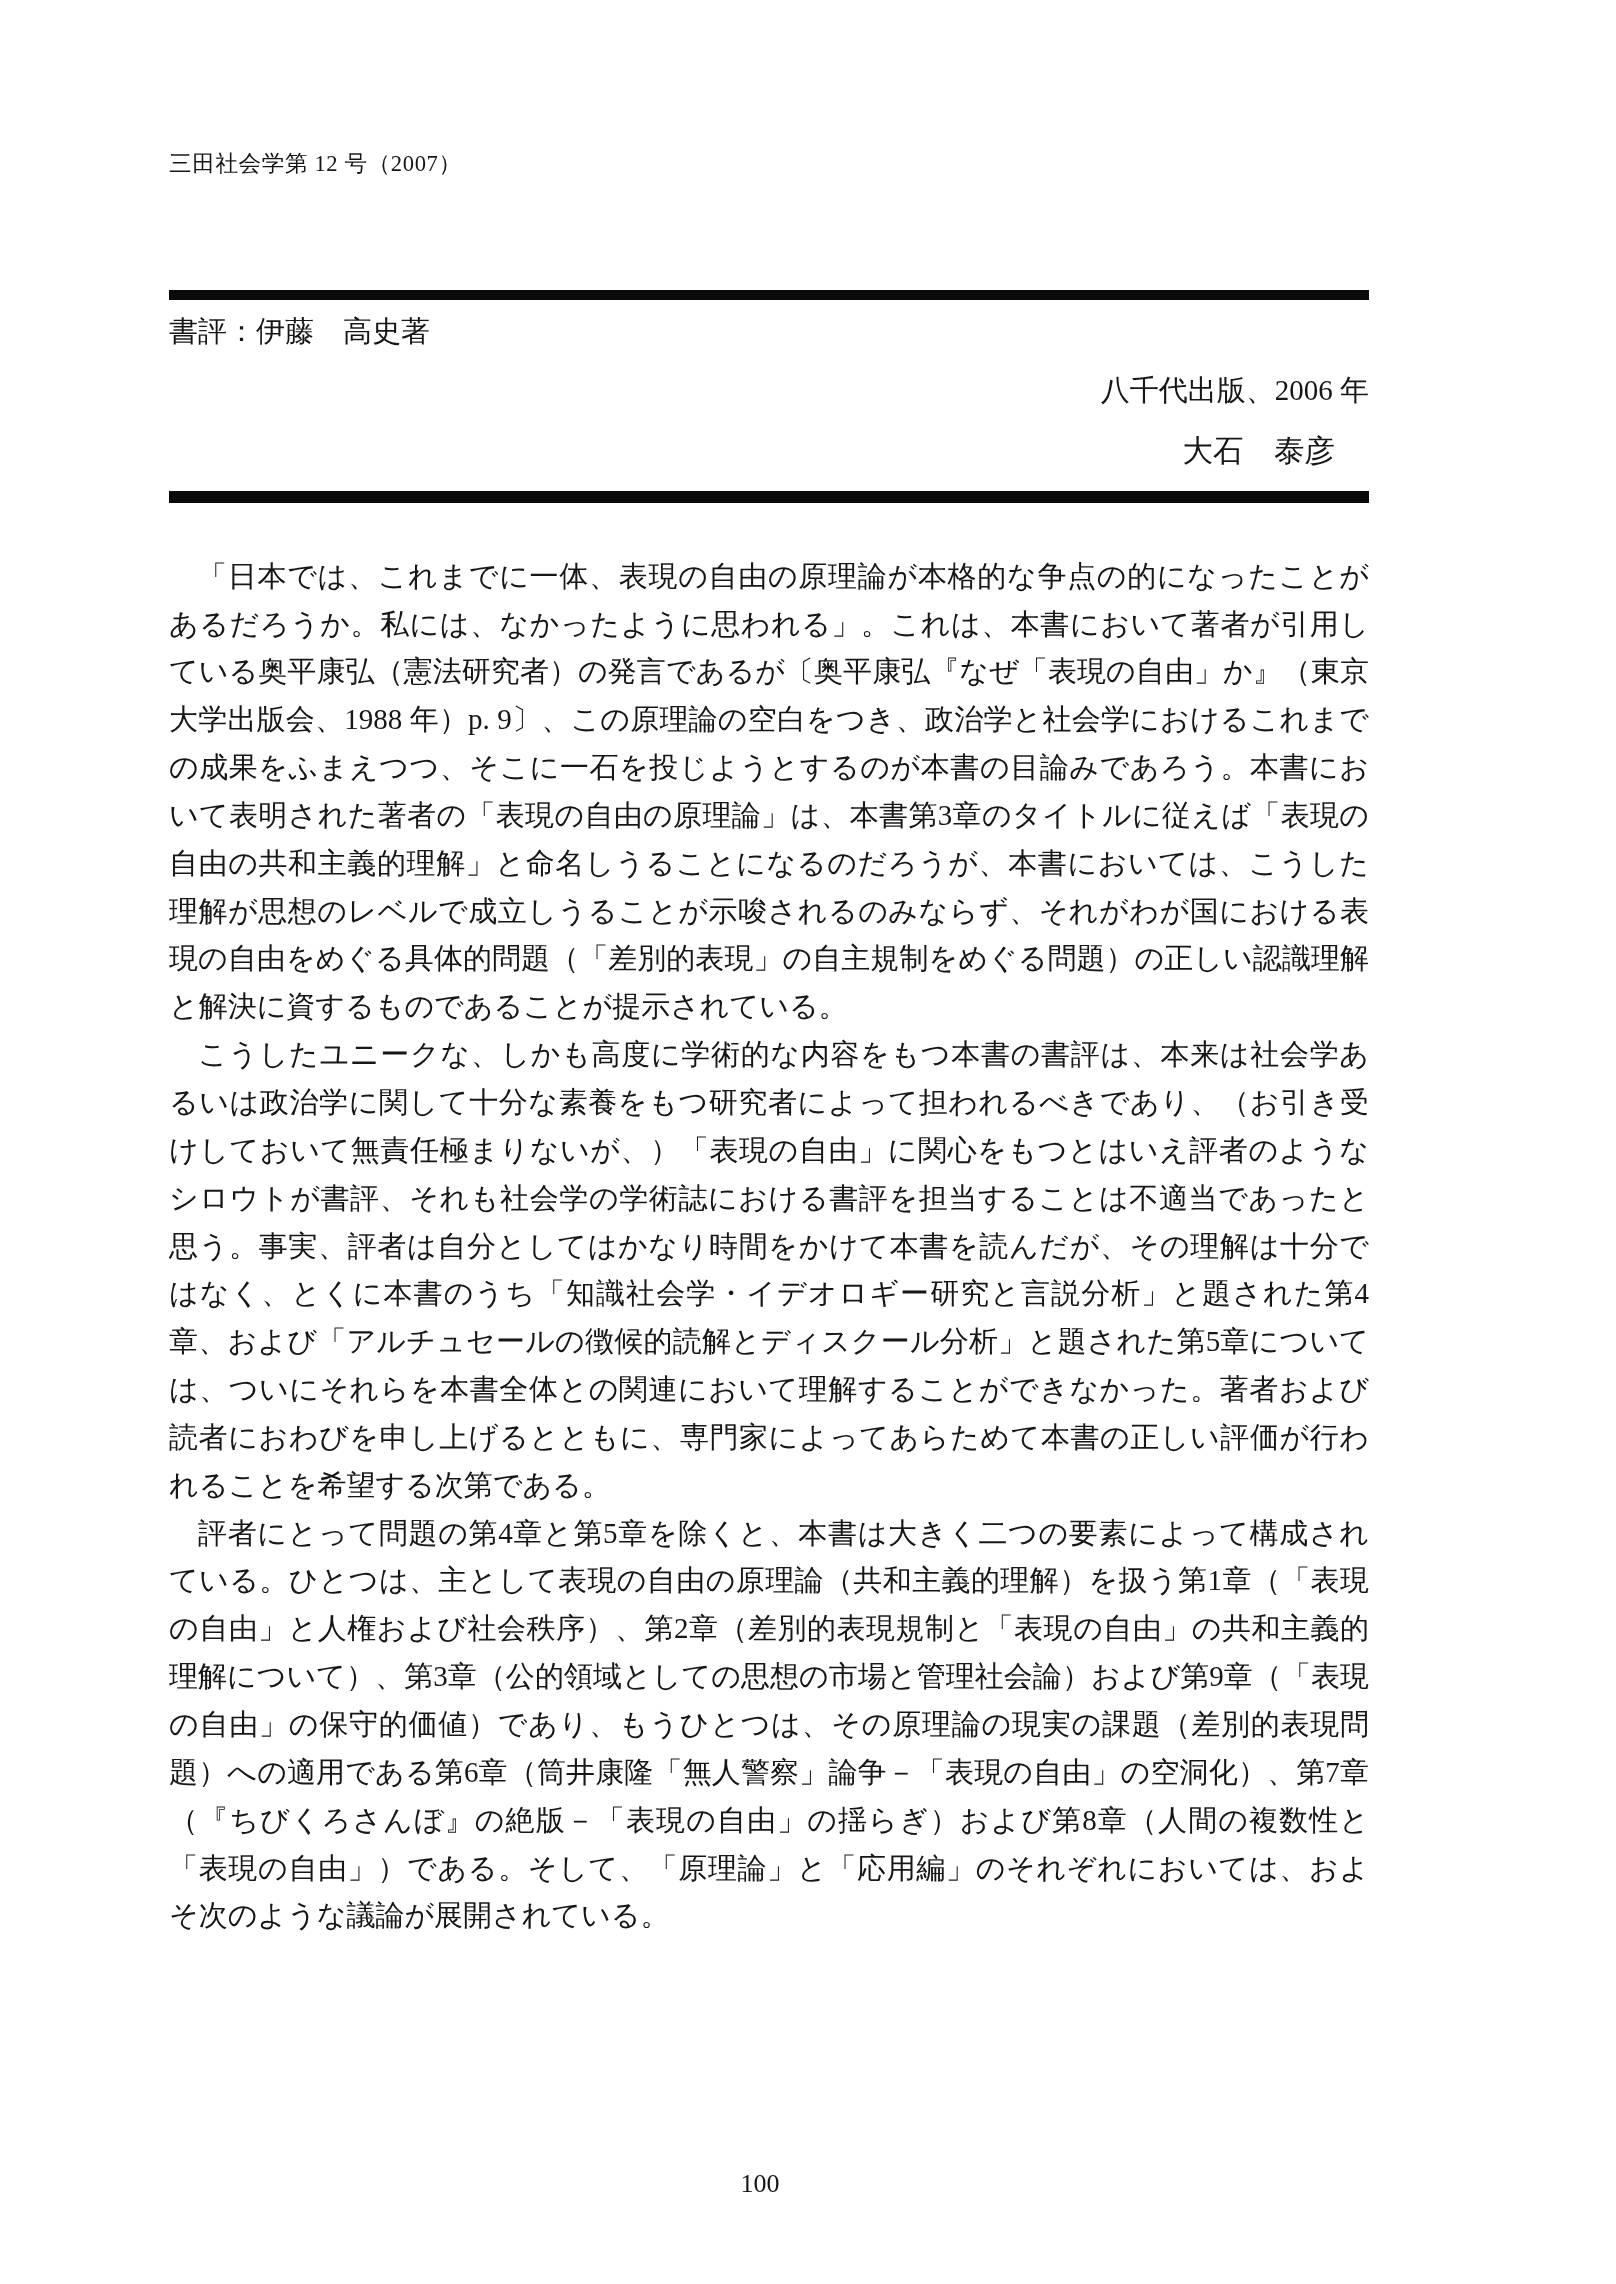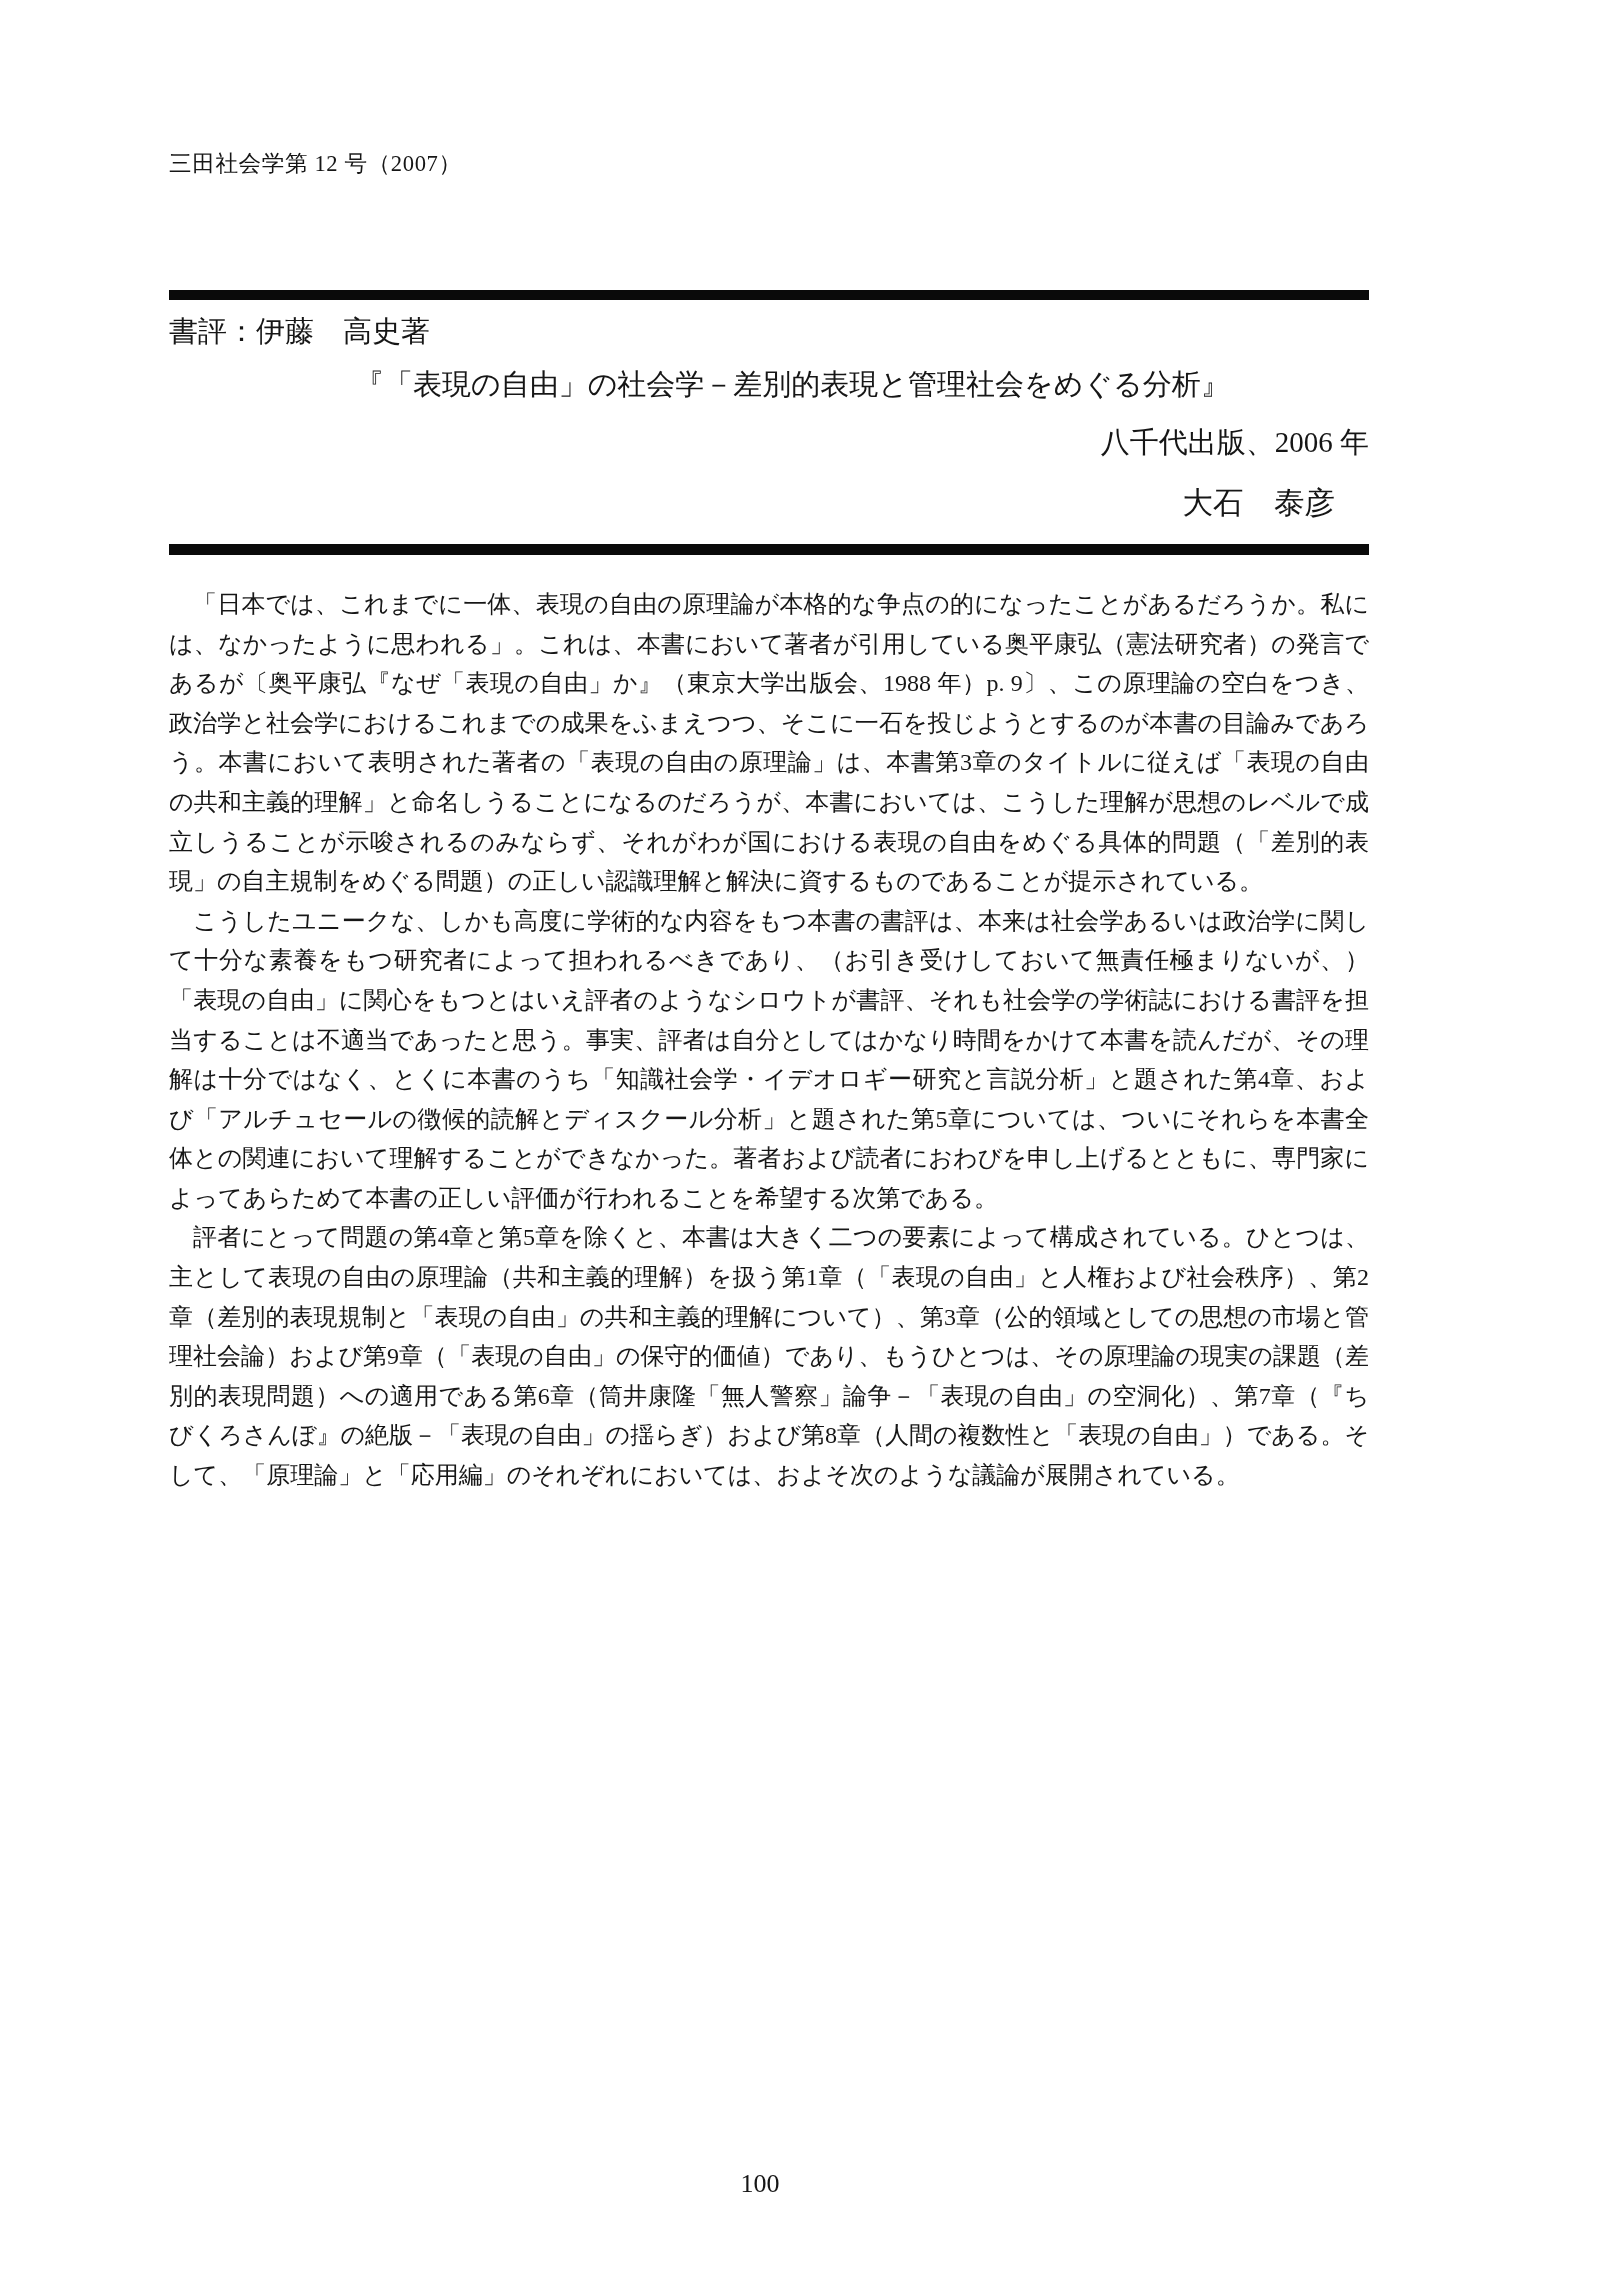--- a/index.html
+++ b/index.html
@@ -53,22 +53,22 @@
     text-align: right;
   }
   .reviewer {
     font-size: 30.5px;
     line-height: 1.25;
     margin-top: 24px;
     text-align: right;
     padding-right: 34px;
   }
   .body-text {
-    margin-top: 30px;
-    font-size: 24px;
+    margin-top: 50px;
+    font-size: 29px;
     line-height: 1.65;
     text-align: justify;
   }
   .body-text p {
     margin: 0;
     text-indent: 1em;
   }
   .page-number {
     position: absolute;
     left: 0;
@@ -82,21 +82,20 @@
 <body>
 
 <div class="page">
 
   <div class="journal-header">三田社会学第 12 号（2007）</div>
 
   <div class="rule rule-top"></div>
 
   <div class="title-block">
     <div class="review-label">書評：伊藤　高史著</div>
-    <div class="book-title">『「表現の自由」の社会学－差別的表現と管理社会をめぐる分析』</div>
     <div class="publisher">八千代出版、2006 年</div>
     <div class="reviewer">大石　泰彦</div>
   </div>
 
   <div class="rule rule-bottom"></div>
 
   <div class="body-text">
     <p>「日本では、これまでに一体、表現の自由の原理論が本格的な争点の的になったことがあるだろうか。私には、なかったように思われる」。これは、本書において著者が引用している奥平康弘（憲法研究者）の発言であるが〔奥平康弘『なぜ「表現の自由」か』（東京大学出版会、1988 年）p. 9〕、この原理論の空白をつき、政治学と社会学におけるこれまでの成果をふまえつつ、そこに一石を投じようとするのが本書の目論みであろう。本書において表明された著者の「表現の自由の原理論」は、本書第3章のタイトルに従えば「表現の自由の共和主義的理解」と命名しうることになるのだろうが、本書においては、こうした理解が思想のレベルで成立しうることが示唆されるのみならず、それがわが国における表現の自由をめぐる具体的問題（「差別的表現」の自主規制をめぐる問題）の正しい認識理解と解決に資するものであることが提示されている。</p>
     <p>こうしたユニークな、しかも高度に学術的な内容をもつ本書の書評は、本来は社会学あるいは政治学に関して十分な素養をもつ研究者によって担われるべきであり、（お引き受けしておいて無責任極まりないが、）「表現の自由」に関心をもつとはいえ評者のようなシロウトが書評、それも社会学の学術誌における書評を担当することは不適当であったと思う。事実、評者は自分としてはかなり時間をかけて本書を読んだが、その理解は十分ではなく、とくに本書のうち「知識社会学・イデオロギー研究と言説分析」と題された第4章、および「アルチュセールの徴候的読解とディスクール分析」と題された第5章については、ついにそれらを本書全体との関連において理解することができなかった。著者および読者におわびを申し上げるとともに、専門家によってあらためて本書の正しい評価が行われることを希望する次第である。</p>
     <p>評者にとって問題の第4章と第5章を除くと、本書は大きく二つの要素によって構成されている。ひとつは、主として表現の自由の原理論（共和主義的理解）を扱う第1章（「表現の自由」と人権および社会秩序）、第2章（差別的表現規制と「表現の自由」の共和主義的理解について）、第3章（公的領域としての思想の市場と管理社会論）および第9章（「表現の自由」の保守的価値）であり、もうひとつは、その原理論の現実の課題（差別的表現問題）への適用である第6章（筒井康隆「無人警察」論争－「表現の自由」の空洞化）、第7章（『ちびくろさんぼ』の絶版－「表現の自由」の揺らぎ）および第8章（人間の複数性と「表現の自由」）である。そして、「原理論」と「応用編」のそれぞれにおいては、およそ次のような議論が展開されている。</p>

